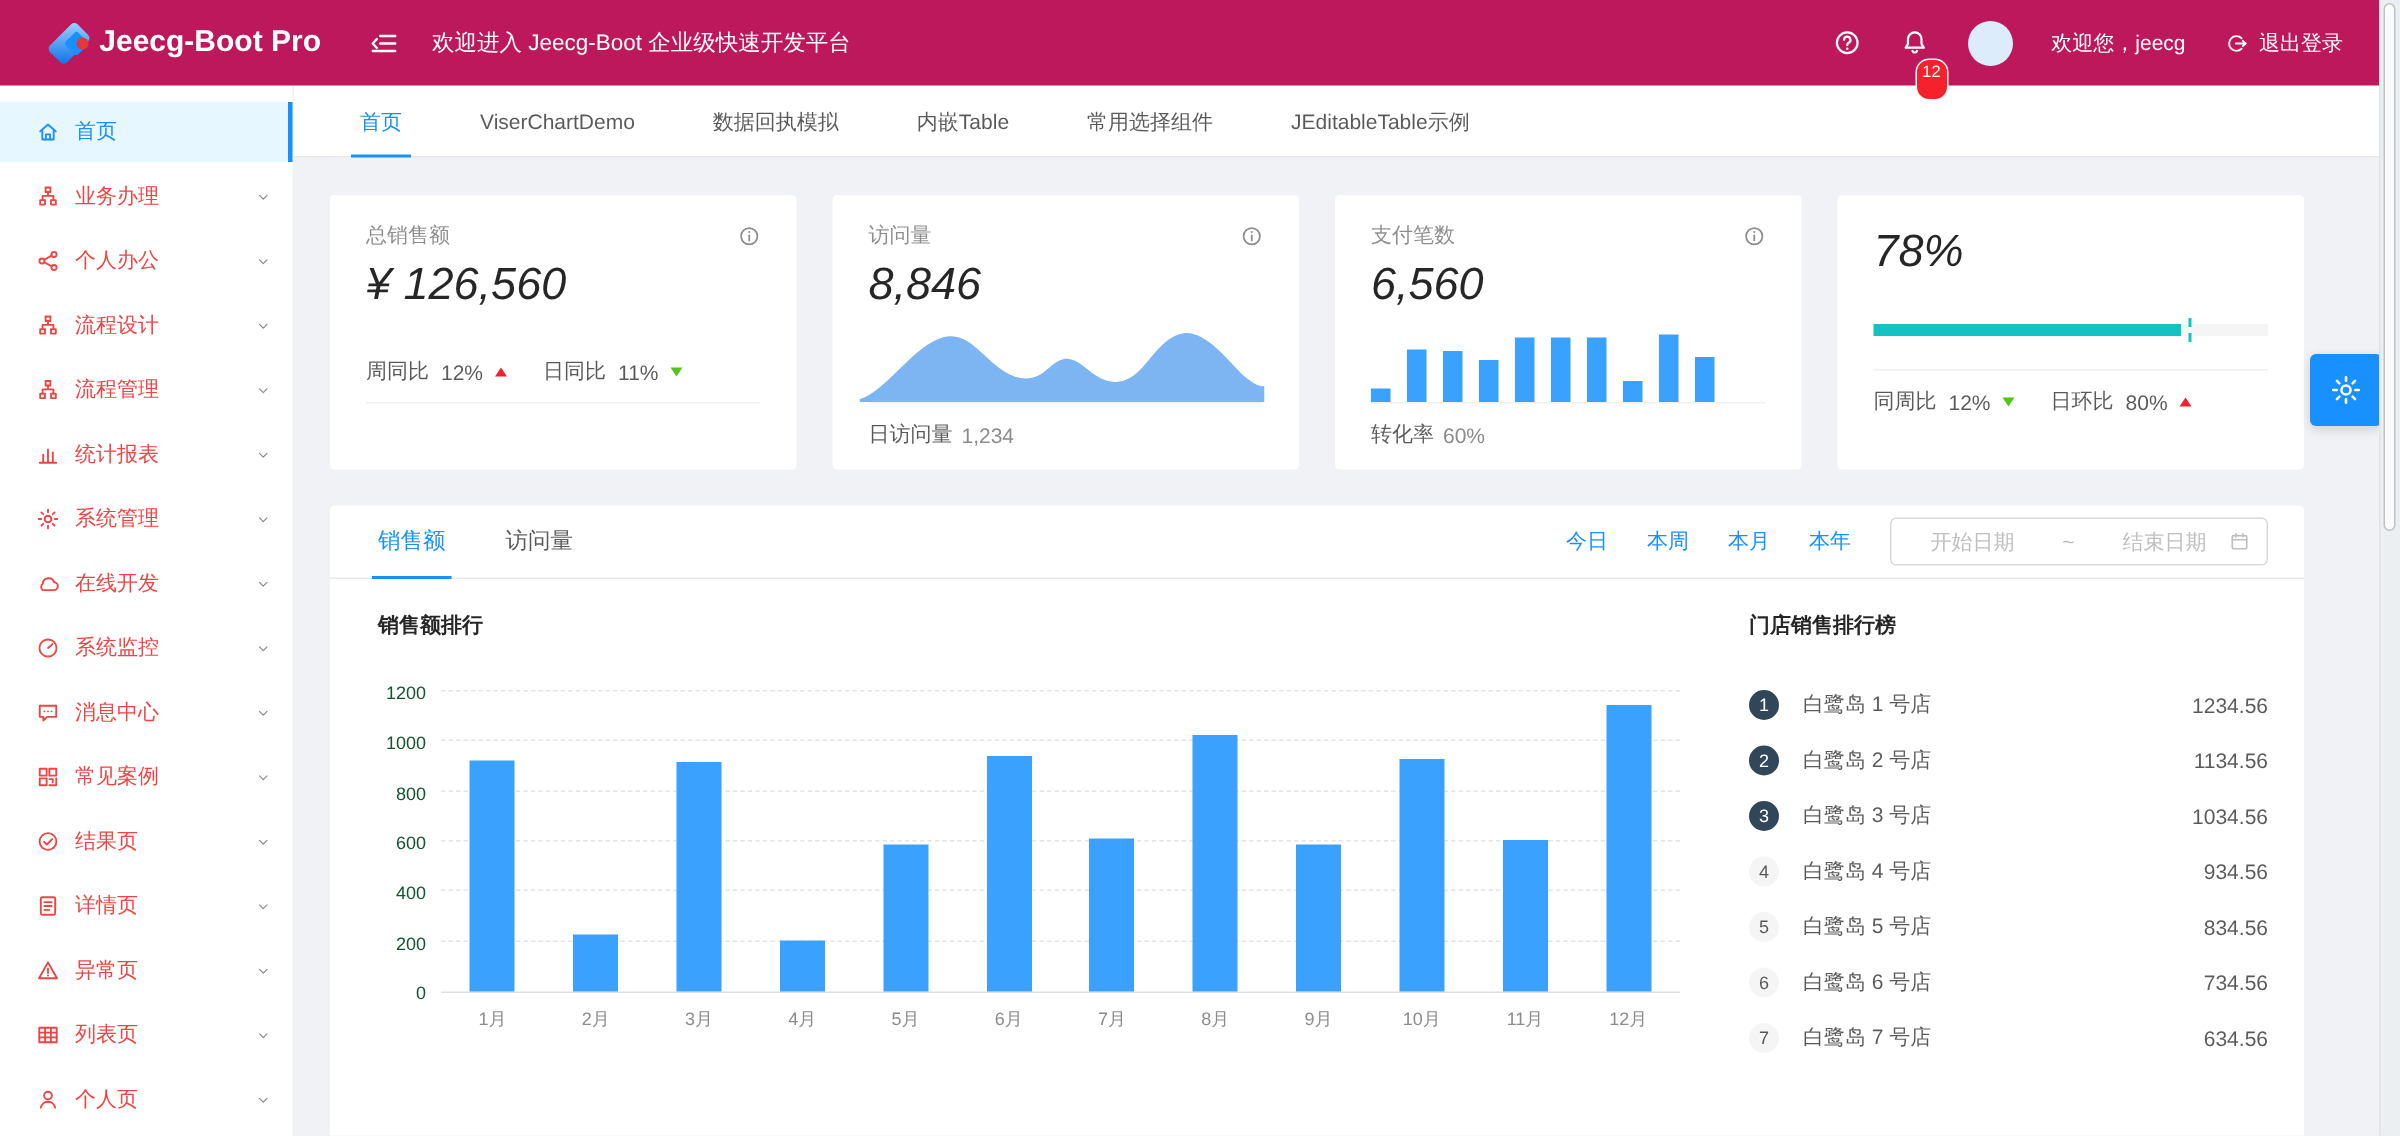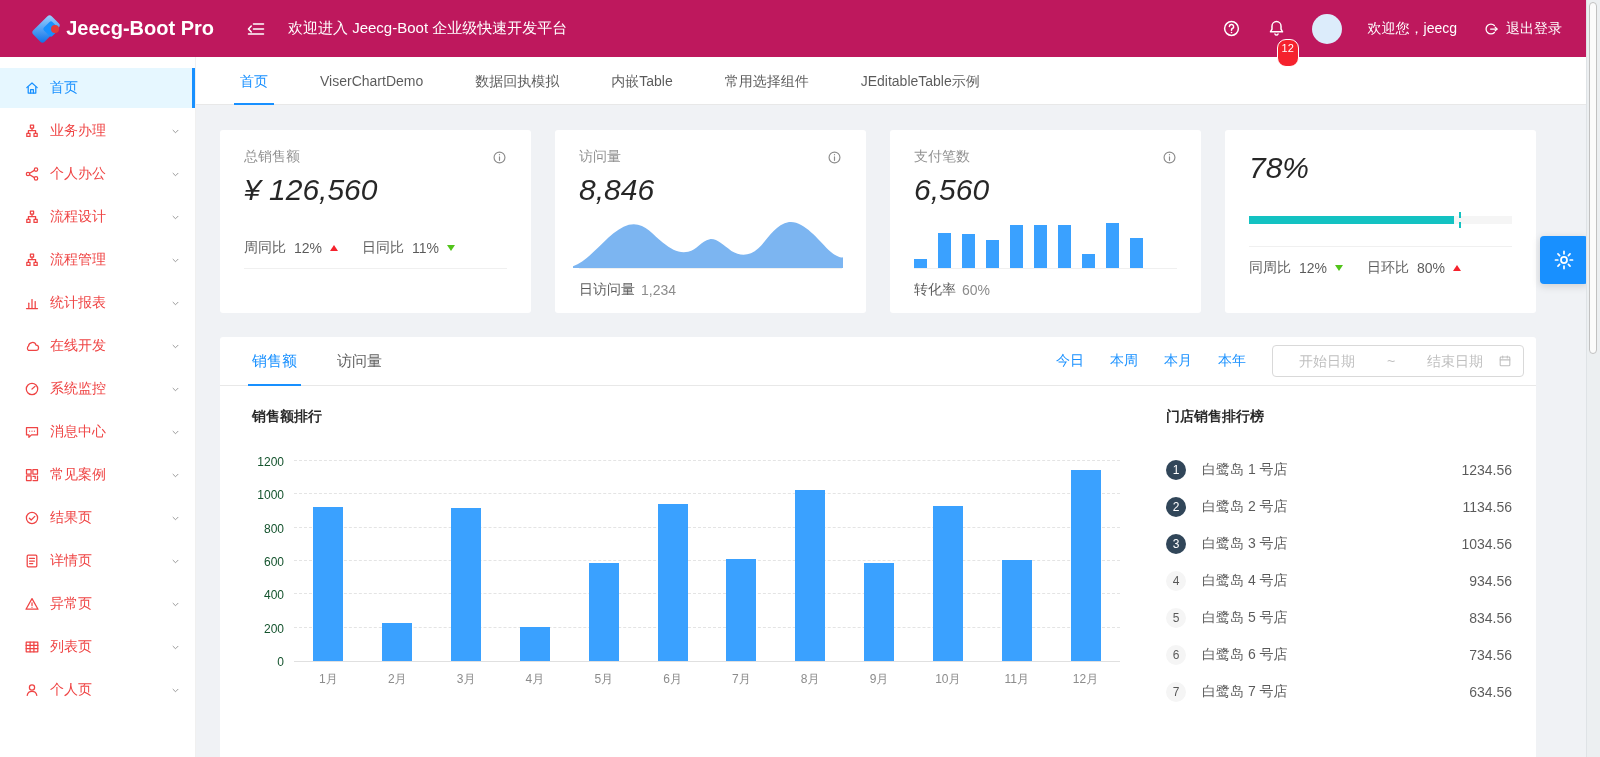--- a/index.html
+++ b/index.html
@@ -75,21 +75,21 @@
   .minibars { position:absolute; left:0; right:0; bottom:0; height:50px;
     display:flex; align-items:flex-end; gap:11px; }
   .minibars div { width:13px; background:#3aa1ff; }
   .progress-wrap { padding-top:24px; position:relative; }
   .progress-track { height:8px; background:#f5f5f5; position:relative; }
   .progress-fill { height:8px; background:#13c2c2; }
   .progress-marker { position:absolute; top:-4px; width:0; height:16px; border-left:2px dashed #13c2c2; }
 
   
   .panel { margin-top:24px; background:#fff; border-radius:3px; min-height:428px; }
-  .panel-head { height:49px; border-bottom:1px solid #e8e8e8; display:flex; align-items:center; padding:0 12px 0 32px; }
+  .panel-head { height:49px; border-bottom:1px solid #e8e8e8; display:flex; align-items:center; padding:0 24px 0 32px; }
   .ptab { font-size:15px; height:49px; line-height:48px; margin-right:40px; color:rgba(0,0,0,.65);
     cursor:pointer; position:relative; }
   .ptab.active { color:#1890ff; }
   .ptab.active::after { content:''; position:absolute; left:-4px; right:-4px; bottom:0; height:2px; background:#1890ff; }
   .panel-extra { margin-left:auto; display:flex; align-items:center; }
   .filters { display:flex; gap:26px; margin-right:26px; }
   .filters span { color:#1890ff; cursor:pointer; }
   .date-range { width:252px; height:32px; border:1px solid #d9d9d9; border-radius:4px;
     display:flex; align-items:center; padding:0 11px; color:#bfbfbf; }
   .date-range input { border:none; outline:none; width:86px; text-align:center; font-size:14px;
@@ -260,20 +260,34 @@
     <div class="menu-item">
       <span>
         <svg class="ic" viewBox="0 0 16 16" fill="none" stroke="currentColor" stroke-width="1.25" stroke-linecap="round" stroke-linejoin="round">
           <path d="M2.5 13.5 H13.5"></path>
           <path d="M4.8 13 V8.2"></path>
           <path d="M8 13 V4.6"></path>
           <path d="M11.2 13 V6.6"></path>
         </svg>
       </span>
       <span>统计报表</span>
+      <span class="chev">
+        <svg class="ic" viewBox="0 0 16 16" fill="none" stroke="currentColor" stroke-width="1.25" stroke-linecap="round" stroke-linejoin="round">
+          <path d="M4.4 6.2 L8 9.8 L11.6 6.2"></path>
+        </svg>
+      </span>
+    </div>
+    <div class="menu-item">
+      <span>
+        <svg class="ic" viewBox="0 0 16 16" fill="none" stroke="currentColor" stroke-width="1.25" stroke-linecap="round" stroke-linejoin="round">
+          <circle cx="8" cy="8" r="2.2"></circle>
+          <path d="M8 1.8 V3.5 M8 12.5 V14.2 M1.8 8 H3.5 M12.5 8 H14.2 M3.6 3.6 L4.8 4.8 M11.2 11.2 L12.4 12.4 M12.4 3.6 L11.2 4.8 M4.8 11.2 L3.6 12.4"></path>
+        </svg>
+      </span>
+      <span>系统管理</span>
       <span class="chev">
         <svg class="ic" viewBox="0 0 16 16" fill="none" stroke="currentColor" stroke-width="1.25" stroke-linecap="round" stroke-linejoin="round">
           <path d="M4.4 6.2 L8 9.8 L11.6 6.2"></path>
         </svg>
       </span>
     </div>
     <div class="menu-item">
       <span>
         <svg class="ic" viewBox="0 0 16 16" fill="none" stroke="currentColor" stroke-width="1.25" stroke-linecap="round" stroke-linejoin="round">
           <path d="M4.5 12.4 h7.3 a2.6 2.6 0 0 0 .3 -5.2 a3.9 3.9 0 0 0 -7.6 .9 a2.7 2.7 0 0 0 0 4.3 Z"></path>

